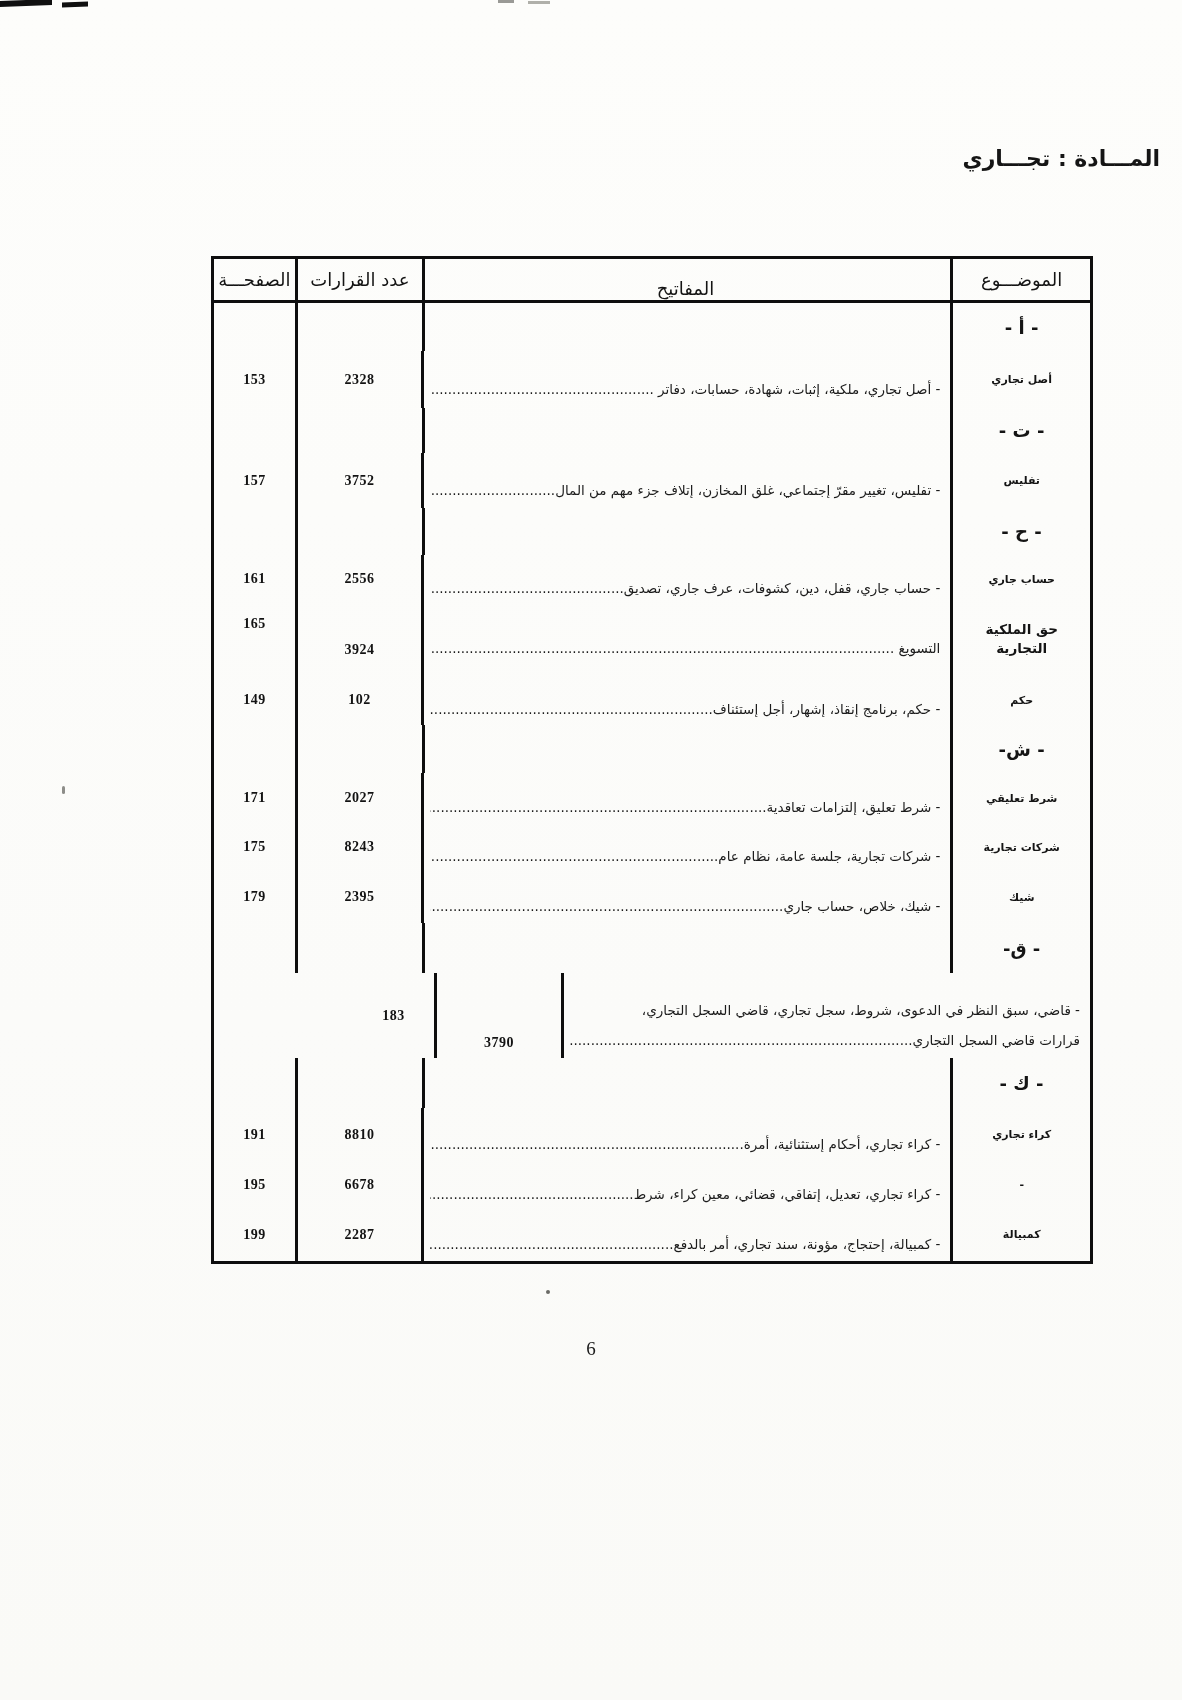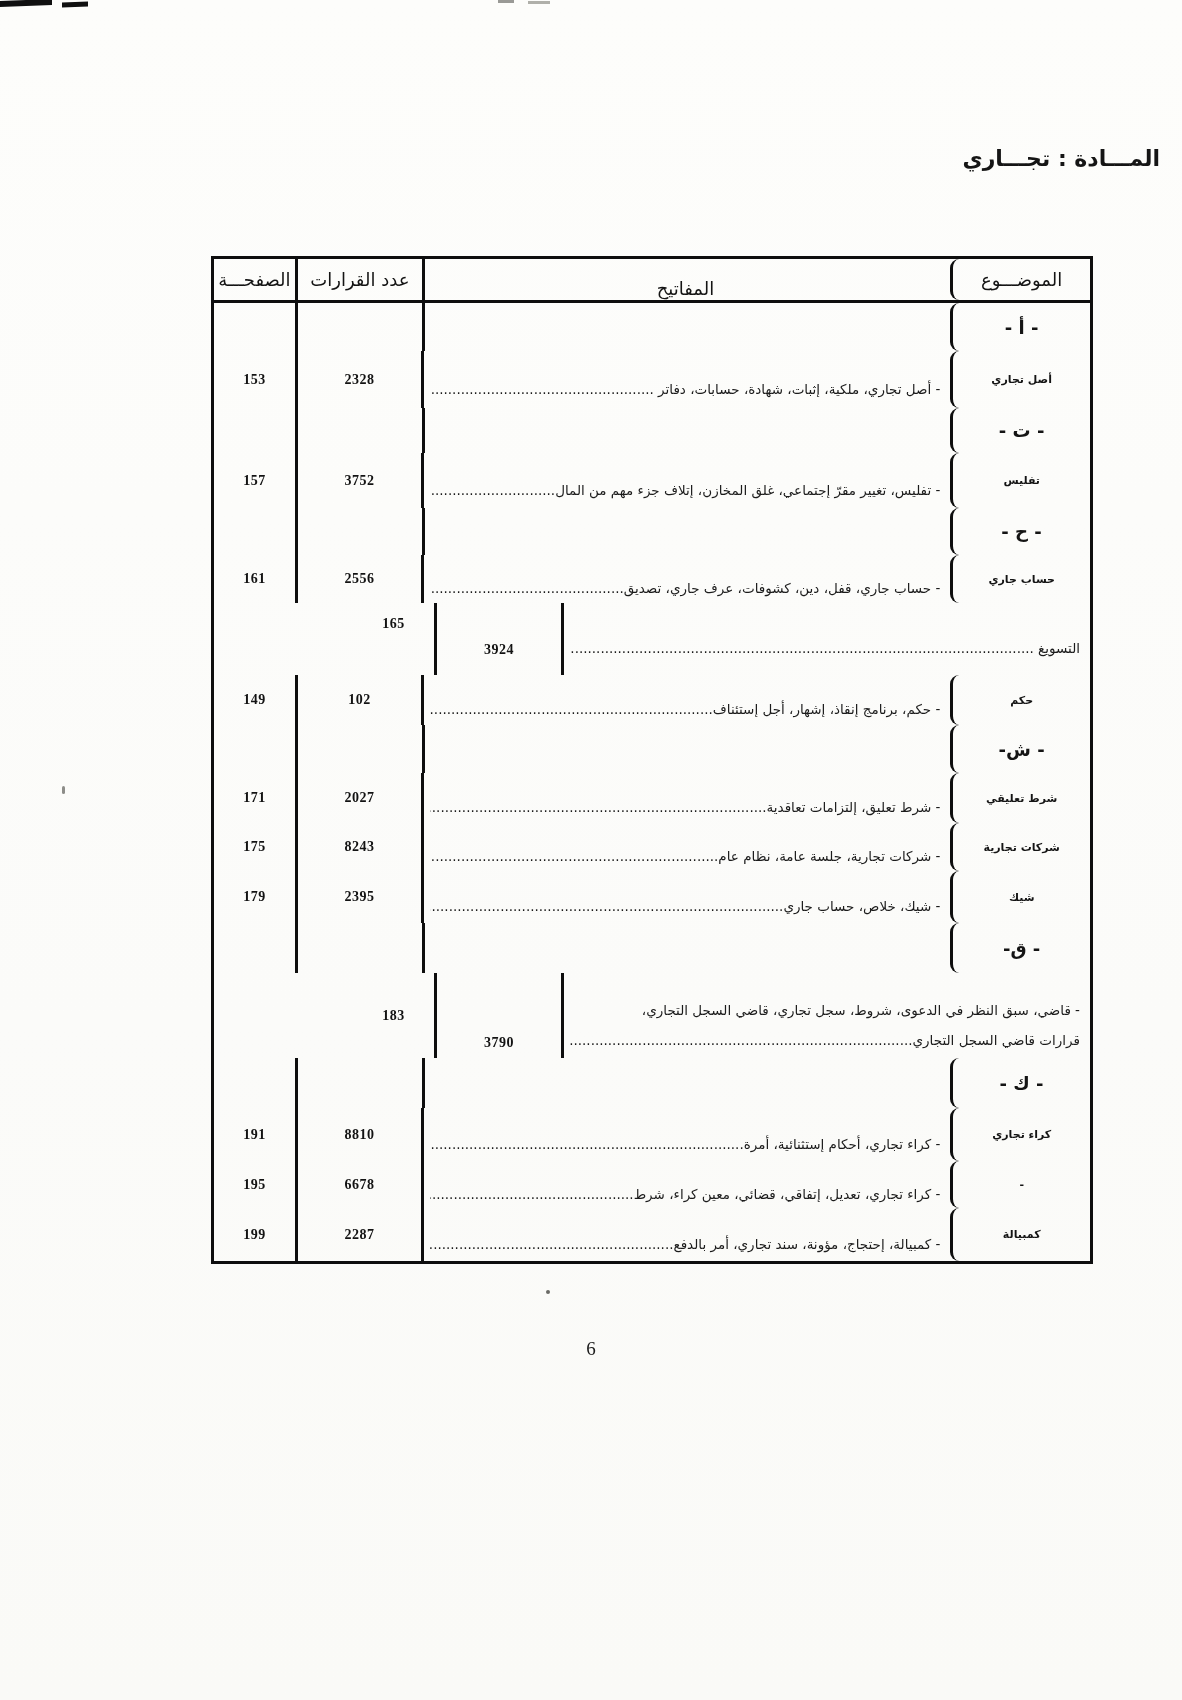--- a/index.html
+++ b/index.html
@@ -38,21 +38,21 @@
     position:absolute;left:211px;top:256px;width:876px;
     direction:rtl;
     border:3px solid #0e0e0e;
     background:transparent;
   }
   .row{display:flex;box-sizing:border-box;}
   .cell{
     display:flex;align-items:center;justify-content:center;
     box-sizing:border-box;color:#141414;
   }
-  .col-subject{width:140px;border-left:3px solid #0e0e0e;padding:0 5px;border-radius:9px;}
+  .col-subject{width:140px;border-left:3px solid #0e0e0e;padding:0 5px;}
   .col-keys{width:529px;border-left:3px solid #0e0e0e;justify-content:flex-start;padding:18px 10px 0 6px;}
   .col-decisions{width:127px;border-left:3px solid #0e0e0e;}
   .col-page{width:81px;}
 
   .hdr{height:44px;border-bottom:3px solid #0e0e0e;}
   .hdr .cell{font-size:18px;font-weight:400;}
 
   .subject-text{font-size:11px;font-weight:700;text-align:center;line-height:19px;}
   .section .subject-text{font-size:18px;letter-spacing:2px;}
   .num{font-family:"Liberation Serif",serif;font-size:14px;font-weight:700;letter-spacing:.5px;color:#131313;}
@@ -155,20 +155,23 @@
       <div class="cell col-keys">
           <div class="ktext">
             <span class="kl">- حساب جاري، قفل، دين، كشوفات، عرف جاري، تصديق.............................................................</span>
           </div>
         </div>
       <div class="cell col-decisions num">2556</div>
       <div class="cell col-page num">161</div>
     </div>
 
     <div class="row r6">
+      <div class="cell col-subject">
+          <span class="subject-text" style="font-size:13.5px;">حق الملكية التجارية</span>
+        </div>
       <div class="cell col-keys">
           <div class="ktext">
             <span class="kl">التسويغ ...........................................................................................................................</span>
           </div>
         </div>
       <div class="cell col-decisions num">3924</div>
       <div class="cell col-page num">165</div>
     </div>
 
     <div class="row r7">

